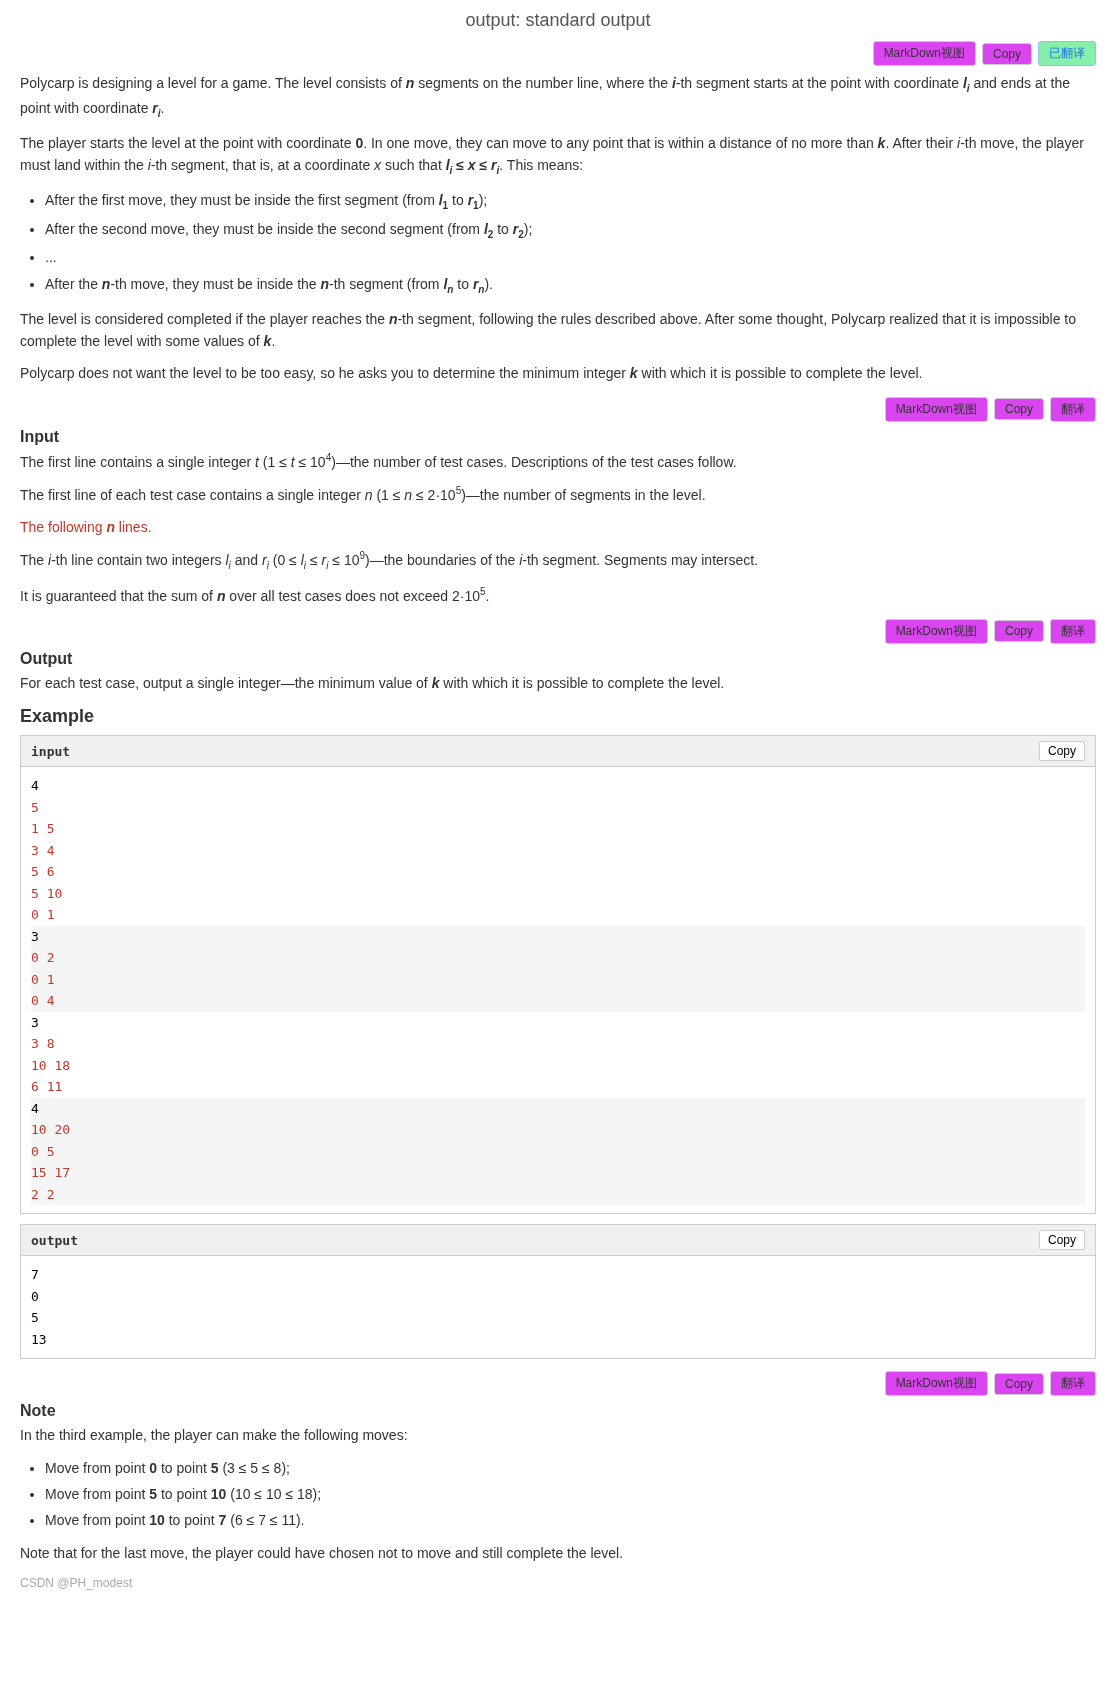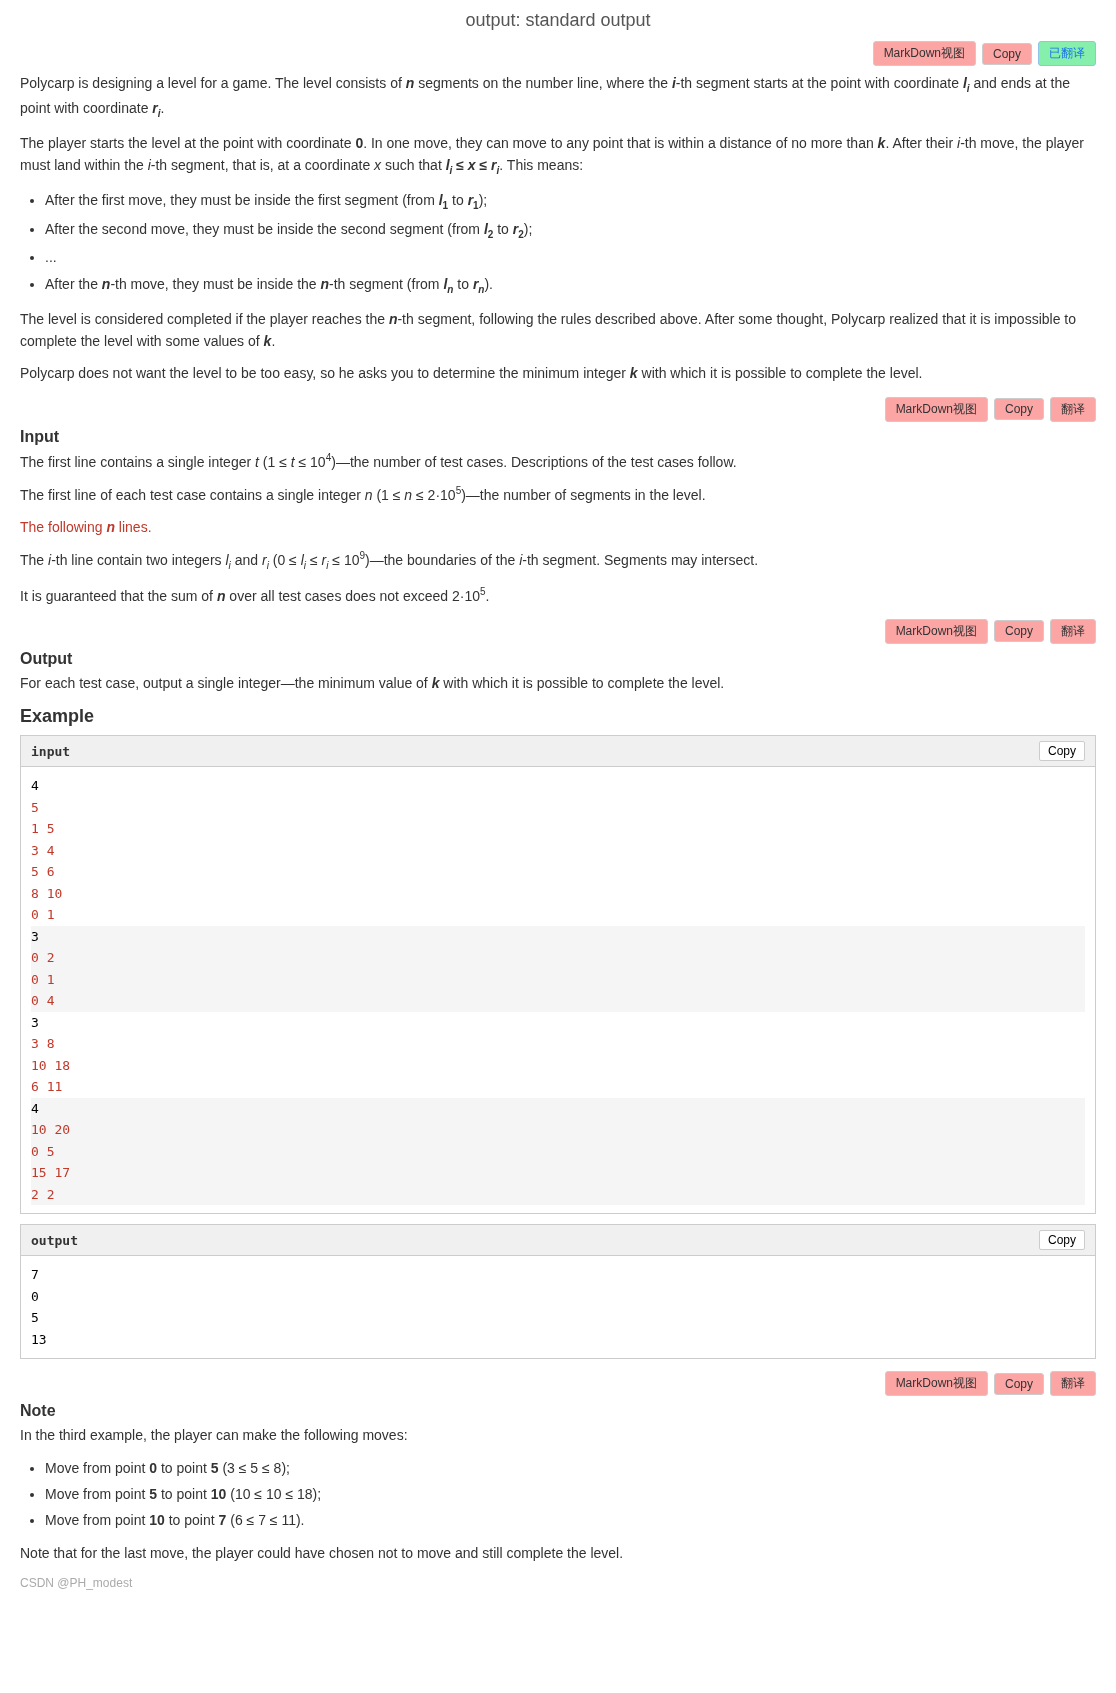--- a/index.html
+++ b/index.html
@@ -21,21 +21,21 @@
       display: flex;
       justify-content: flex-end;
       align-items: center;
       gap: 6px;
       margin-bottom: 6px;
     }
     .toolbar button {
       padding: 3px 10px;
       font-size: 12px;
       border: 1px solid #ccc;
-      background: #fca5a5;
+      background: #d946ef;
       cursor: pointer;
       border-radius: 3px;
       color: #333;
     }
     .toolbar button.translated {
       background: #86efac;
       color: #1a73e8;
       border-color: #90c3e8;
     }
     .section {
@@ -196,21 +196,21 @@
     <div class="code-header">
       <span>input</span>
       <button class="copy-btn">Copy</button>
     </div>
     <div class="code-body code-rows">
       <div class="black-line">4</div>
       <div class="red-line">5</div>
       <div class="red-line">1 5</div>
       <div class="red-line">3 4</div>
       <div class="red-line">5 6</div>
-      <div class="red-line">8 10</div>
+      <div class="red-line">5 10</div>
       <div class="red-line">0 1</div>
       <div class="black-line alt-row">3</div>
       <div class="red-line alt-row">0 2</div>
       <div class="red-line alt-row">0 1</div>
       <div class="red-line alt-row">0 4</div>
       <div class="black-line">3</div>
       <div class="red-line">3 8</div>
       <div class="red-line">10 18</div>
       <div class="red-line">6 11</div>
       <div class="black-line alt-row">4</div>

